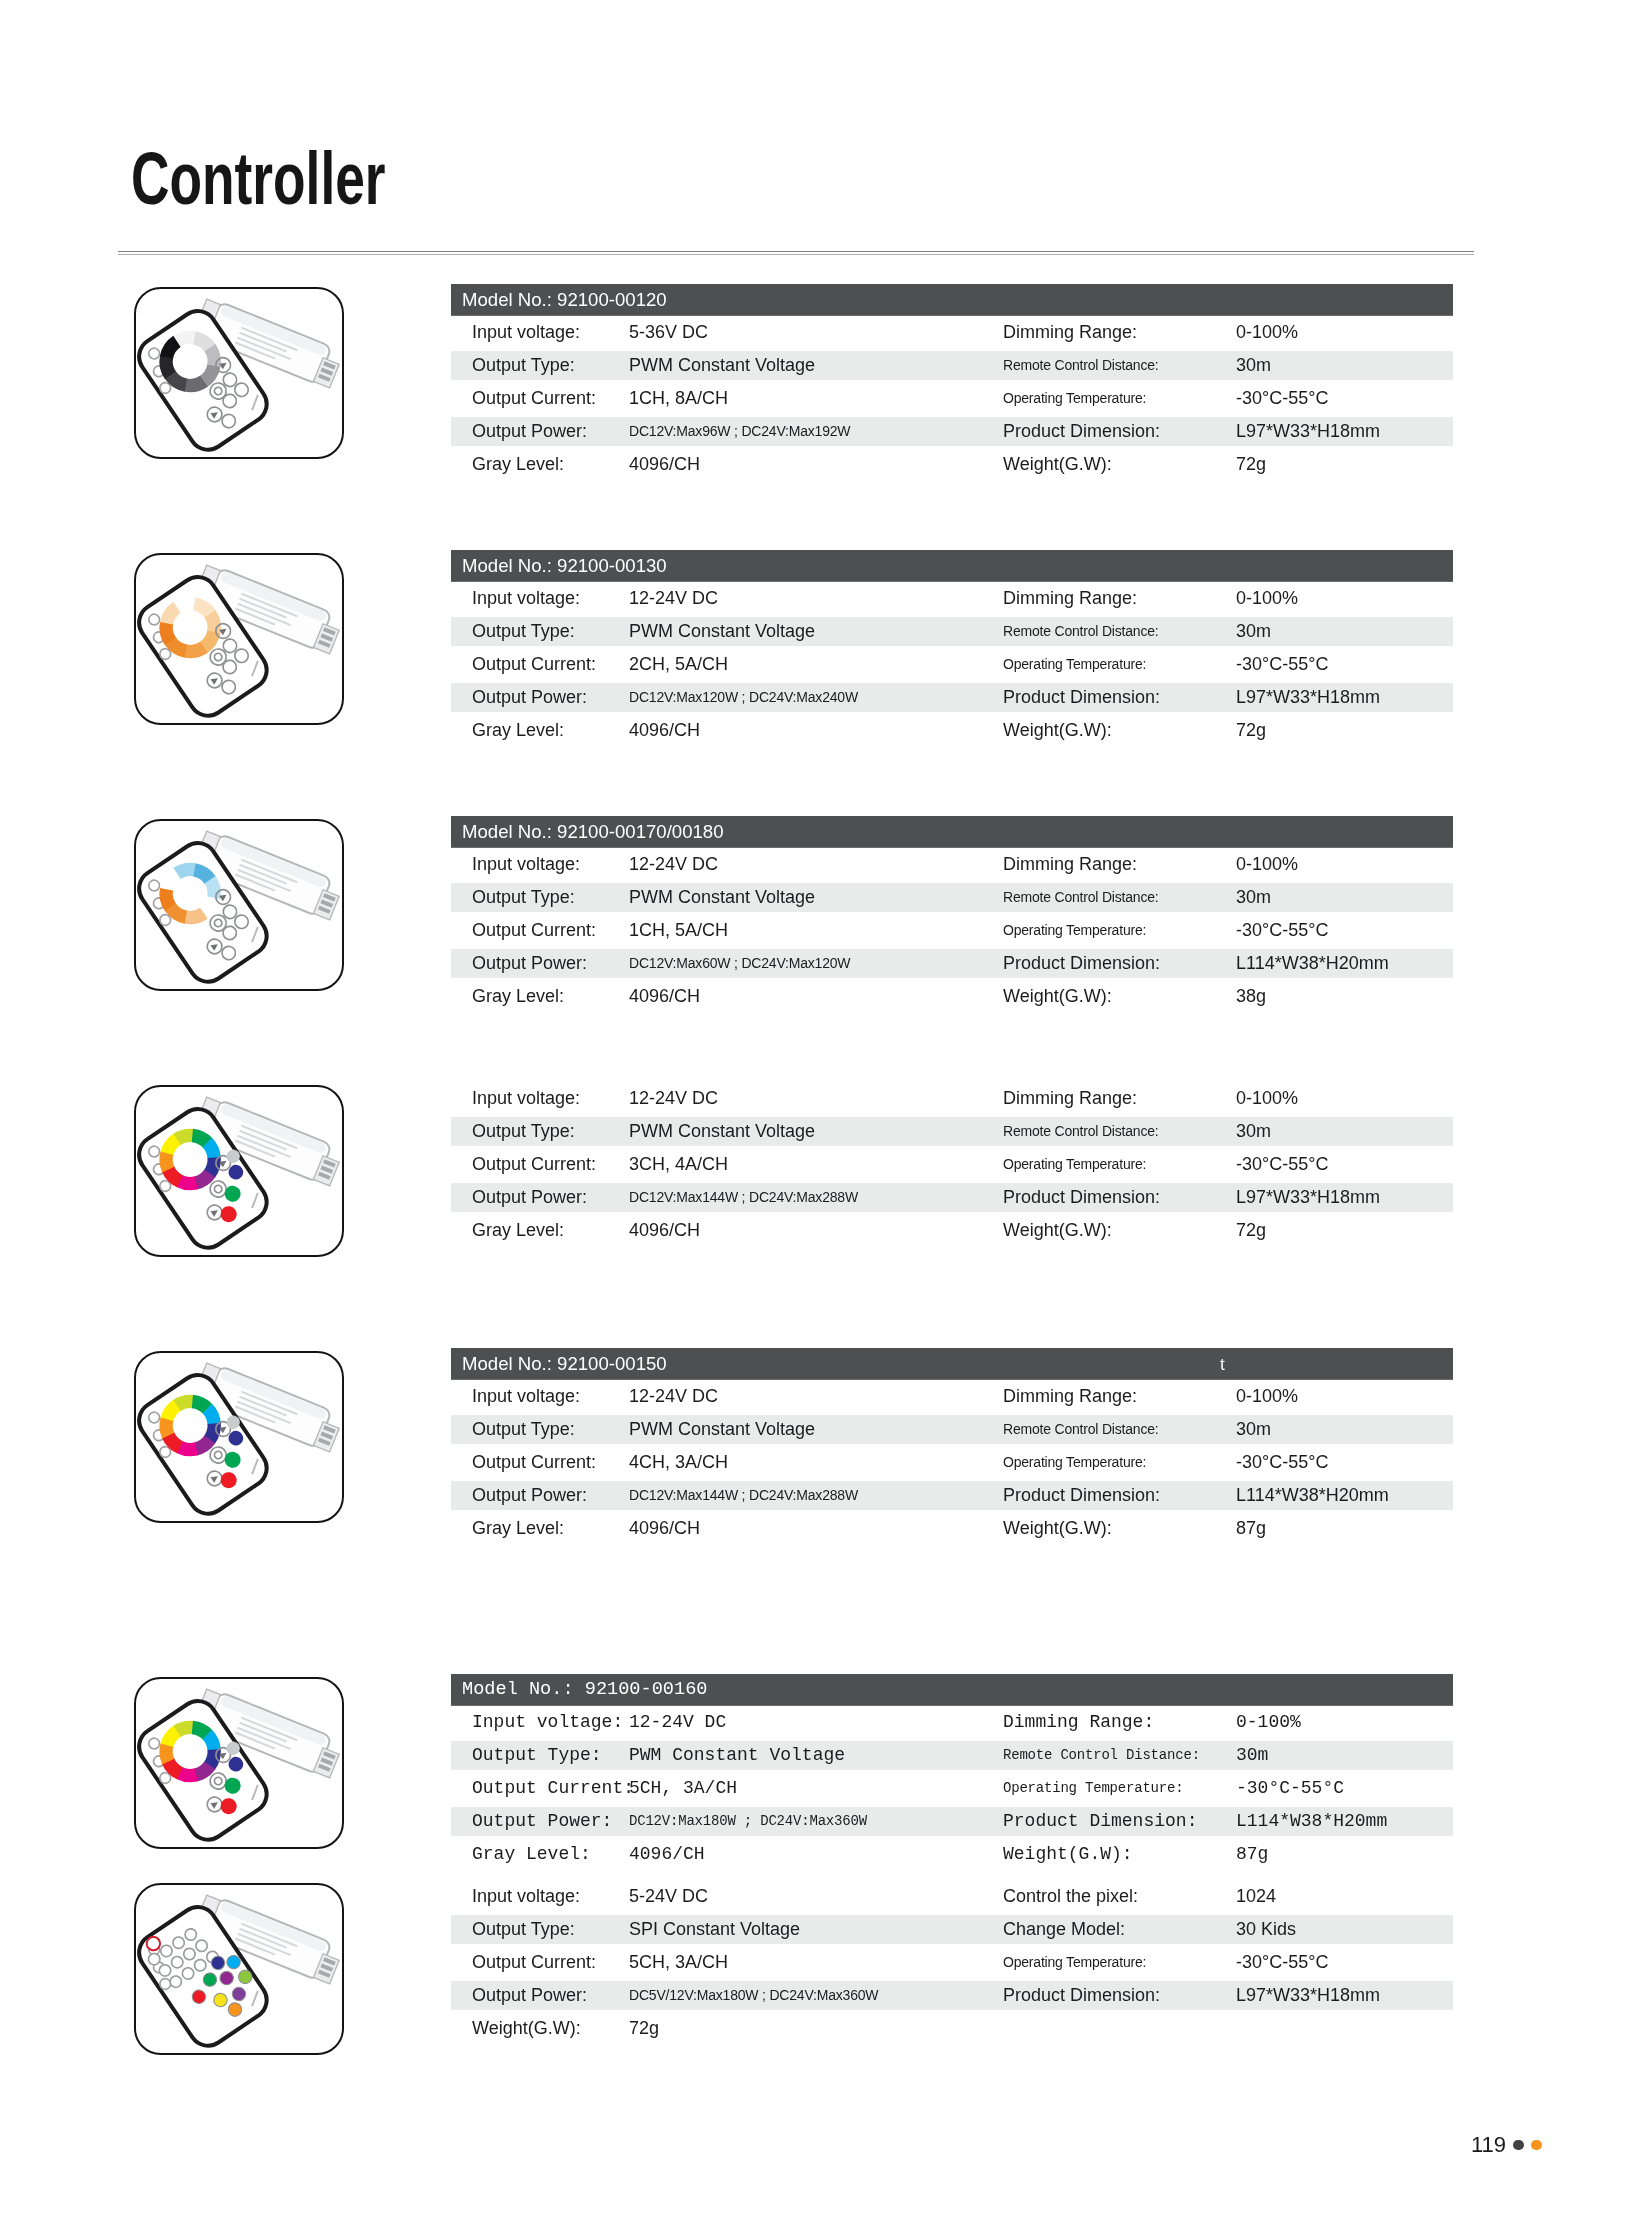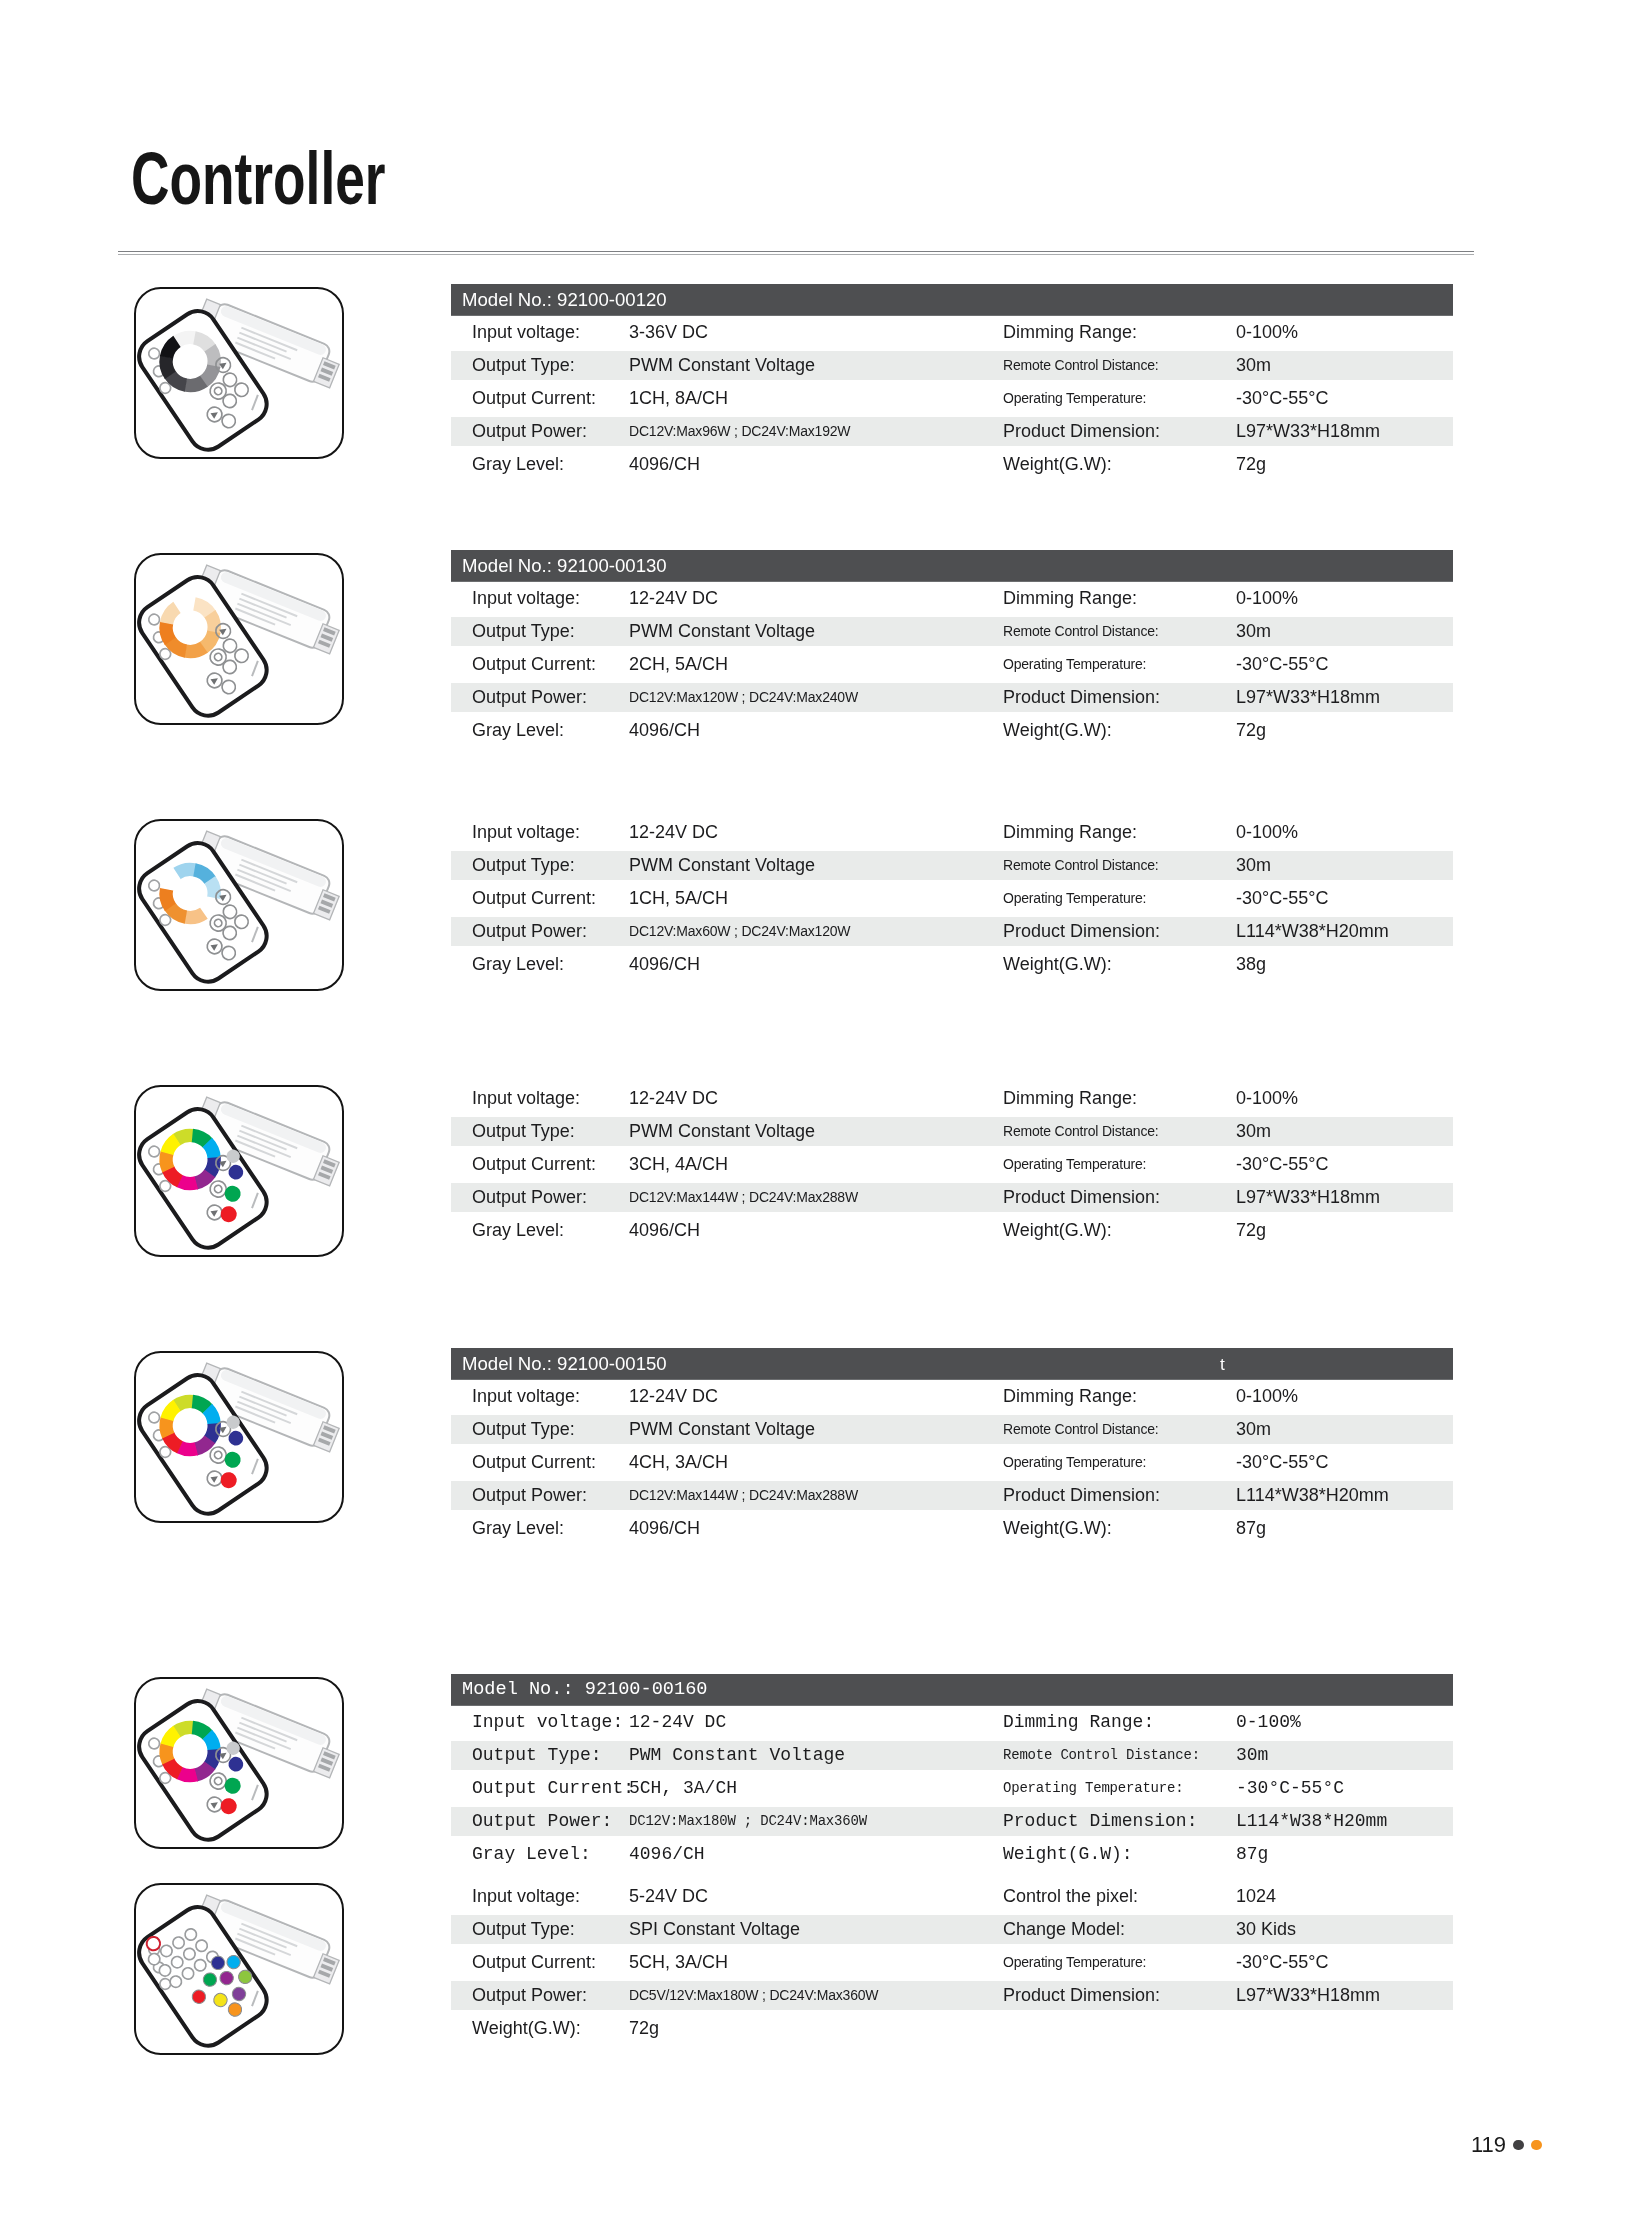--- a/index.html
+++ b/index.html
@@ -91,21 +91,21 @@
             </g>
           </svg>
         </div>
     <div class="spec">
       <div class="model-bar">
         <span>Model No.: 92100-00120</span>
       </div>
 
     <div class="row">
       <span class="c l1">Input voltage:</span>
-      <span class="c v1">3-36V DC</span>
+      <span class="c v1">5-36V DC</span>
       <span class="c l2">Dimming Range:</span>
       <span class="c v2">0-100%</span>
     </div>
     <div class="row alt">
       <span class="c l1">Output Type:</span>
       <span class="c v1">PWM Constant Voltage</span>
       <span class="c l2 small">Remote Control Distance:</span>
       <span class="c v2">30m</span>
     </div>
     <div class="row">
@@ -249,20 +249,23 @@
                    <path d="M 34 -7 L 44 -2 L 34 3 Z" fill="#6e7072"></path>
               <circle cx="34" cy="22" r="10" fill="none" stroke="#8e9092" stroke-width="2.5"></circle>
                <circle cx="16" cy="48" r="10" fill="none" stroke="#8e9092" stroke-width="2.5"></circle>
                <circle cx="40" cy="44" r="10" fill="none" stroke="#8e9092" stroke-width="2.5"></circle>
                <circle cx="-2" cy="72" r="10" fill="none" stroke="#8e9092" stroke-width="2.5"></circle>
           <line x1="36" y1="78" x2="56" y2="64" stroke="#b9bbbd" stroke-width="3"></line>
             </g>
           </svg>
         </div>
     <div class="spec">
+      <div class="model-bar">
+        <span>Model No.: 92100-00170/00180</span>
+      </div>
 
     <div class="row">
       <span class="c l1">Input voltage:</span>
       <span class="c v1">12-24V DC</span>
       <span class="c l2">Dimming Range:</span>
       <span class="c v2">0-100%</span>
     </div>
     <div class="row alt">
       <span class="c l1">Output Type:</span>
       <span class="c v1">PWM Constant Voltage</span>

